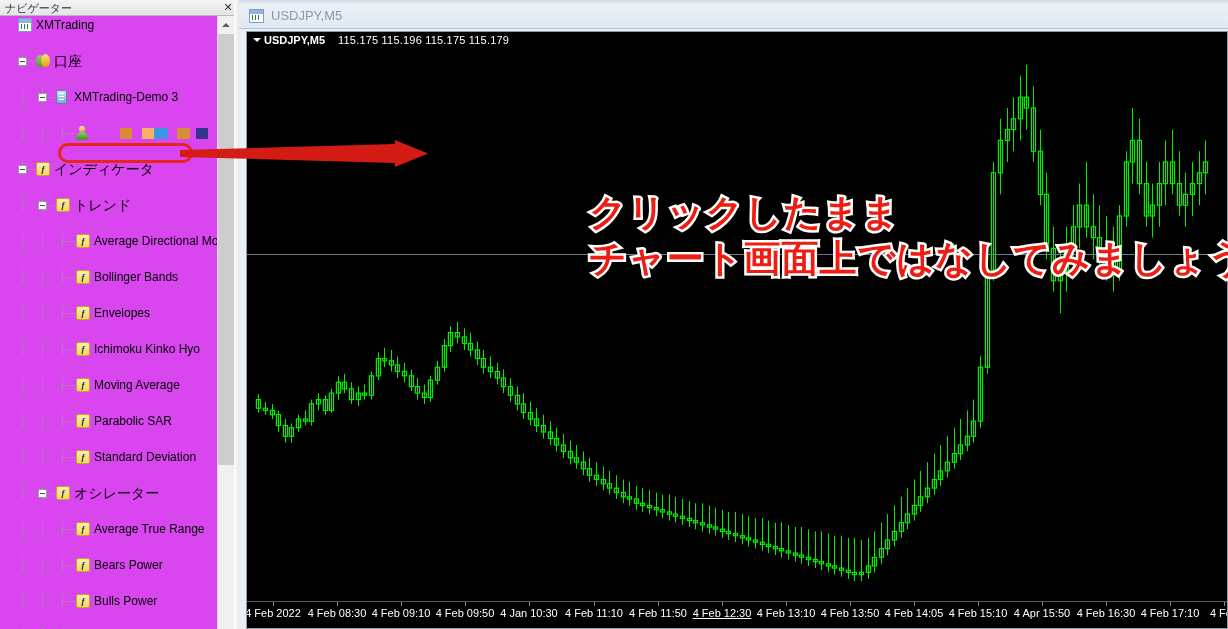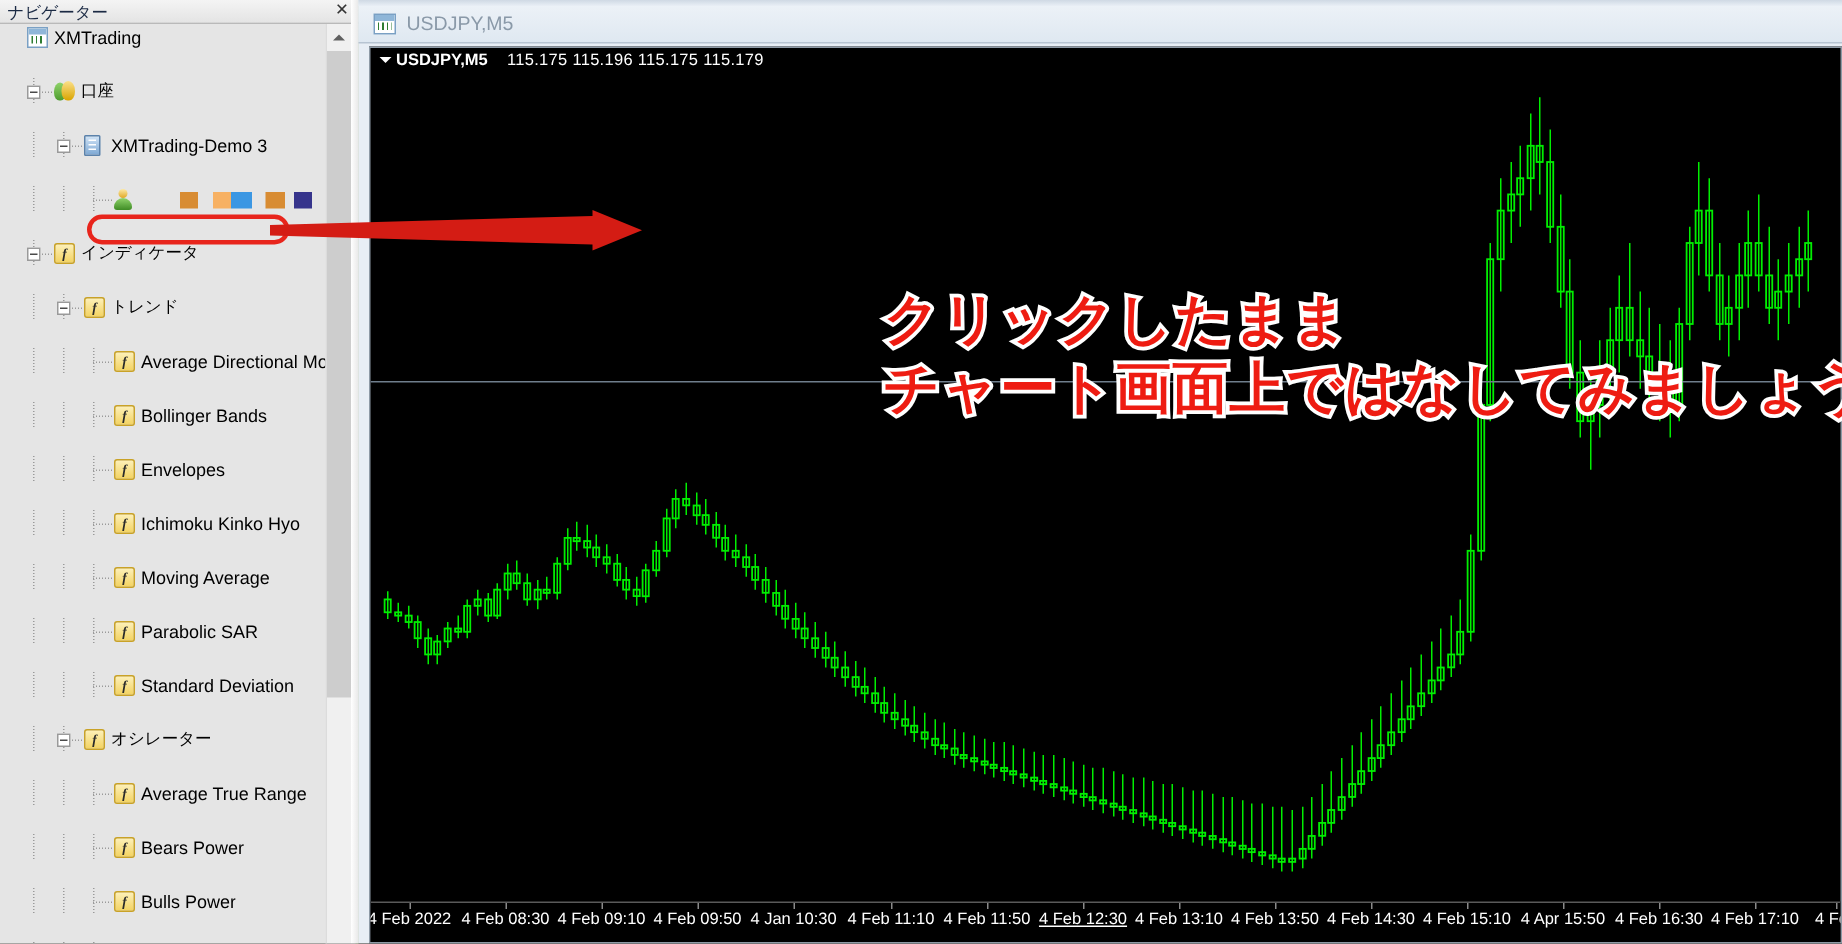--- a/index.html
+++ b/index.html
@@ -31,21 +31,21 @@
     font-size:11px;color:#1b2a44;letter-spacing:0px;
     white-space:nowrap;
   }
   .nav-close{
     position:absolute;right:4px;top:1px;width:14px;height:14px;
     font-size:11px;font-weight:bold;color:#333;
     text-align:center;line-height:13px;cursor:pointer;
   }
   .nav-body{
     position:absolute;left:0;top:16px;width:239px;height:613px;
-    background:#e5e5e5;overflow:hidden;
+    background:#d946ef;overflow:hidden;
   }
 
   
   .vscroll{
     position:absolute;left:217px;top:16px;width:17px;height:613px;
     background:#f0f0f0;border-left:1px solid #dcdcdc;
     box-sizing:border-box;
   }
   .vscroll-up{
     position:absolute;left:0;top:0;width:16px;height:17px;
@@ -68,21 +68,21 @@
   
   .tree{position:absolute;left:0;top:0;width:217px;}
   .node{
     position:relative;height:18px;line-height:18px;white-space:nowrap;
     font-size:12px;color:#000;
   }
   .node .lbl{
     position:absolute;white-space:nowrap;overflow:hidden;
     font-size:12px;color:#000;line-height:18px;top:0;
   }
-  .node .lbl.jp{font-family:"DejaVu Sans","Liberation Sans",sans-serif;font-size:11px;}
+  .node .lbl.jp{font-family:"DejaVu Sans","Liberation Sans",sans-serif;font-size:14px;}
 
   
   .exp{
     position:absolute;width:9px;height:9px;top:5px;
     border:1px solid #9a9a9a;background:#fff;box-sizing:border-box;
     cursor:pointer;
   }
   .exp:before{
     content:"";position:absolute;left:1px;top:3px;width:5px;height:1px;background:#4a4a4a;
   }
@@ -734,21 +734,21 @@
             <div class="xtick" style="left: 347px;">4 Feb 11:10</div>
             <div class="xgrid" style="left: 411px;"></div>
             <div class="xtick" style="left: 411px;">4 Feb 11:50</div>
             <div class="xgrid" style="left: 475px;"></div>
             <div class="xtick" style="left: 475px; text-decoration: underline;">4 Feb 12:30</div>
             <div class="xgrid" style="left: 539px;"></div>
             <div class="xtick" style="left: 539px;">4 Feb 13:10</div>
             <div class="xgrid" style="left: 603px;"></div>
             <div class="xtick" style="left: 603px;">4 Feb 13:50</div>
             <div class="xgrid" style="left: 667px;"></div>
-            <div class="xtick" style="left: 667px;">4 Feb 14:30</div>
+            <div class="xtick" style="left: 667px;">4 Feb 14:05</div>
             <div class="xgrid" style="left: 731px;"></div>
             <div class="xtick" style="left: 731px;">4 Feb 15:10</div>
             <div class="xgrid" style="left: 795px;"></div>
             <div class="xtick" style="left: 795px;">4 Apr 15:50</div>
             <div class="xgrid" style="left: 859px;"></div>
             <div class="xtick" style="left: 859px;">4 Feb 16:30</div>
             <div class="xgrid" style="left: 923px;"></div>
             <div class="xtick" style="left: 923px;">4 Feb 17:10</div>
             <div class="xgrid" style="left: 977px;"></div>
             <div class="xtick" style="left: 977px;">4 Feb</div>

